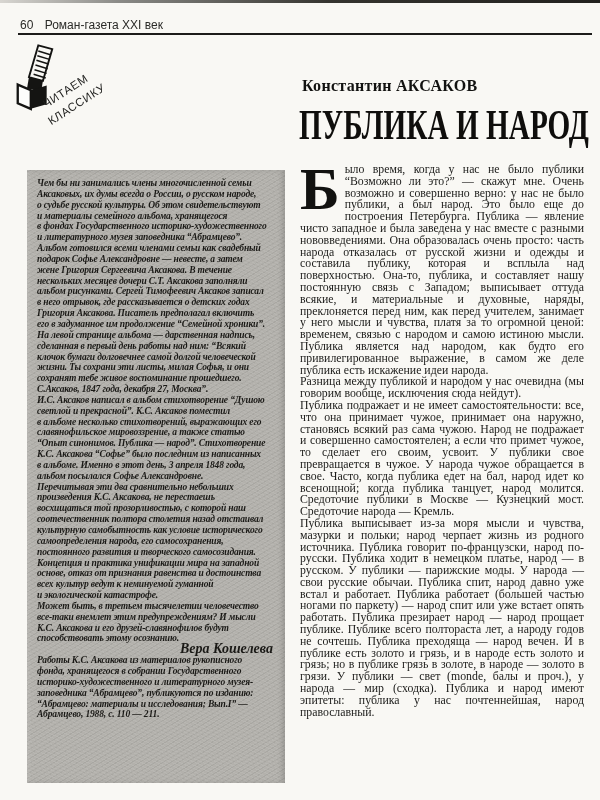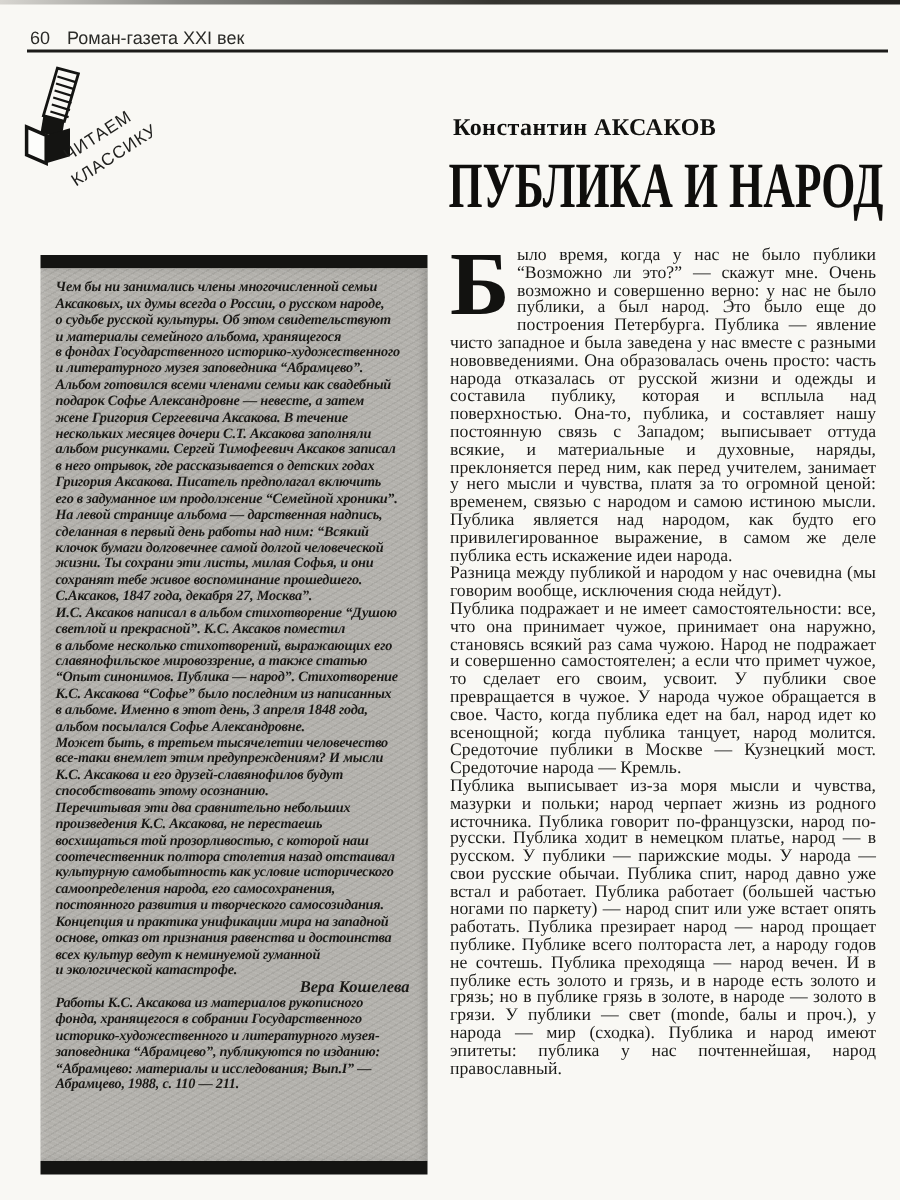--- a/index.html
+++ b/index.html
@@ -42,40 +42,40 @@
   }
   .art-title{
     position:absolute;left:299px;top:102px;
     font-weight:bold;font-size:43px;line-height:46px;color:#0f0e0c;
     transform:scaleX(0.68);transform-origin:left top;white-space:nowrap;
     letter-spacing:0px;
   }
   
   .ibox{
     position:absolute;left:27px;top:170px;width:258px;height:613px;
-    display:flex;flex-direction:column;
+    display:flex;flex-direction:row;
   }
   .ibox-bar{height:9px;background:#141412;flex:0 0 auto;}
   .ibox-body{
     flex:1 1 auto;
     background:
       repeating-linear-gradient(23deg, rgba(255,255,255,0.07) 0 1px, transparent 1px 3px),
       repeating-linear-gradient(-31deg, rgba(0,0,0,0.06) 0 1px, transparent 1px 4px),
       #b3b1ac;
     box-shadow:inset -3px 0 5px rgba(0,0,0,0.14), inset 2px 0 4px rgba(255,255,255,0.12);
     padding:8px 4px 0 10px;
   }
   .ibox-par{
     font-weight:bold;font-style:italic;
     font-size:9.5px;line-height:10.85px;letter-spacing:-0.15px;
     color:#1a1916;white-space:pre-line;
   }
   .ibox-sign{
     font-weight:bold;font-style:italic;
-    font-size:11px;line-height:10.85px;color:#1a1916;
+    font-size:14px;line-height:10.85px;color:#1a1916;
     text-align:right;padding-right:8px;
   }
   
   .artcol{
     position:absolute;left:300px;top:164px;width:284px;
     font-size:11.8px;line-height:11.8px;text-align:justify;color:#1b1b19;
   }
   .artcol p{margin:0;}
   .dropcap{
     float:left;font-weight:bold;font-size:60px;line-height:46px;
@@ -139,35 +139,35 @@
 сохранят тебе живое воспоминание прошедшего.
 С.Аксаков, 1847 года, декабря 27, Москва”.</div>
     <div class="ibox-par">И.С. Аксаков написал в альбом стихотворение “Душою
 светлой и прекрасной”. К.С. Аксаков поместил
 в альбоме несколько стихотворений, выражающих его
 славянофильское мировоззрение, а также статью
 “Опыт синонимов. Публика — народ”. Стихотворение
 К.С. Аксакова “Софье” было последним из написанных
 в альбоме. Именно в этот день, 3 апреля 1848 года,
 альбом посылался Софье Александровне.</div>
-    <div class="ibox-par">Может быть, в третьем тысячелетии человечество
-все-таки внемлет этим предупреждениям? И мысли
-К.С. Аксакова и его друзей-славянофилов будут
-способствовать этому осознанию.</div>
     <div class="ibox-par">Перечитывая эти два сравнительно небольших
 произведения К.С. Аксакова, не перестаешь
 восхищаться той прозорливостью, с которой наш
 соотечественник полтора столетия назад отстаивал
 культурную самобытность как условие исторического
 самоопределения народа, его самосохранения,
 постоянного развития и творческого самосозидания.
 Концепция и практика унификации мира на западной
 основе, отказ от признания равенства и достоинства
 всех культур ведут к неминуемой гуманной
 и экологической катастрофе.</div>
+    <div class="ibox-par">Может быть, в третьем тысячелетии человечество
+все-таки внемлет этим предупреждениям? И мысли
+К.С. Аксакова и его друзей-славянофилов будут
+способствовать этому осознанию.</div>
     <div class="ibox-sign">Вера Кошелева</div>
     <div class="ibox-par">Работы К.С. Аксакова из материалов рукописного
 фонда, хранящегося в собрании Государственного
 историко-художественного и литературного музея-
 заповедника “Абрамцево”, публикуются по изданию:
 “Абрамцево: материалы и исследования; Вып.I” —
 Абрамцево, 1988, с. 110 — 211.</div>
   </div>
   <div class="ibox-bar"></div>
 </div>

